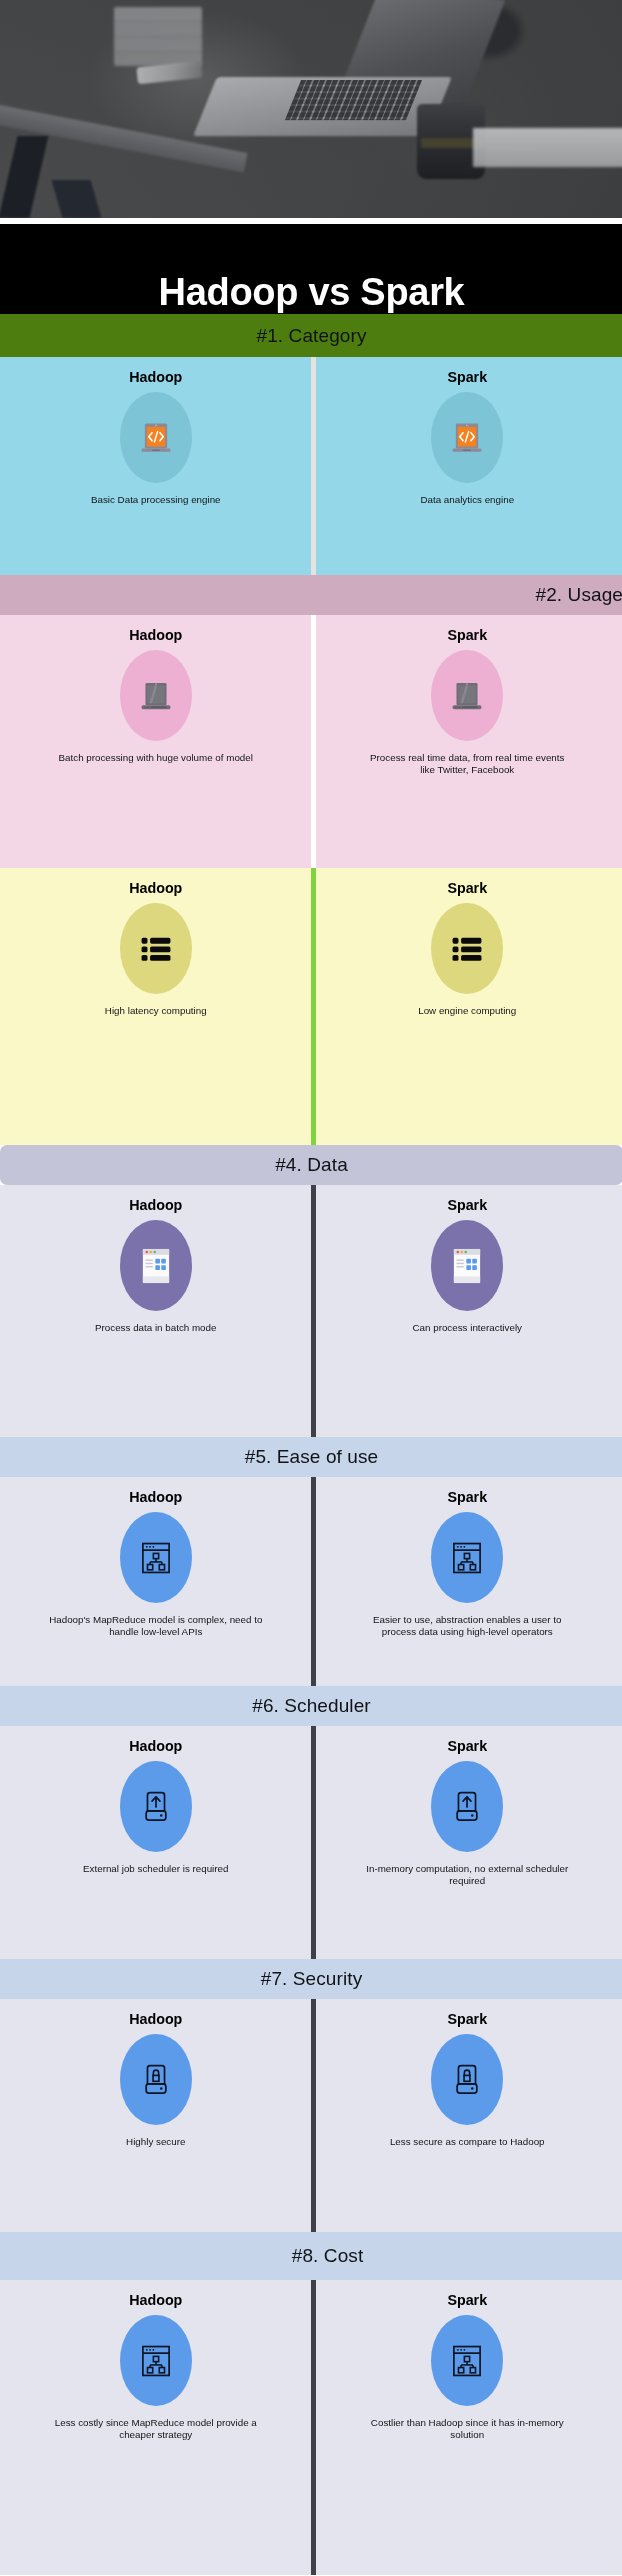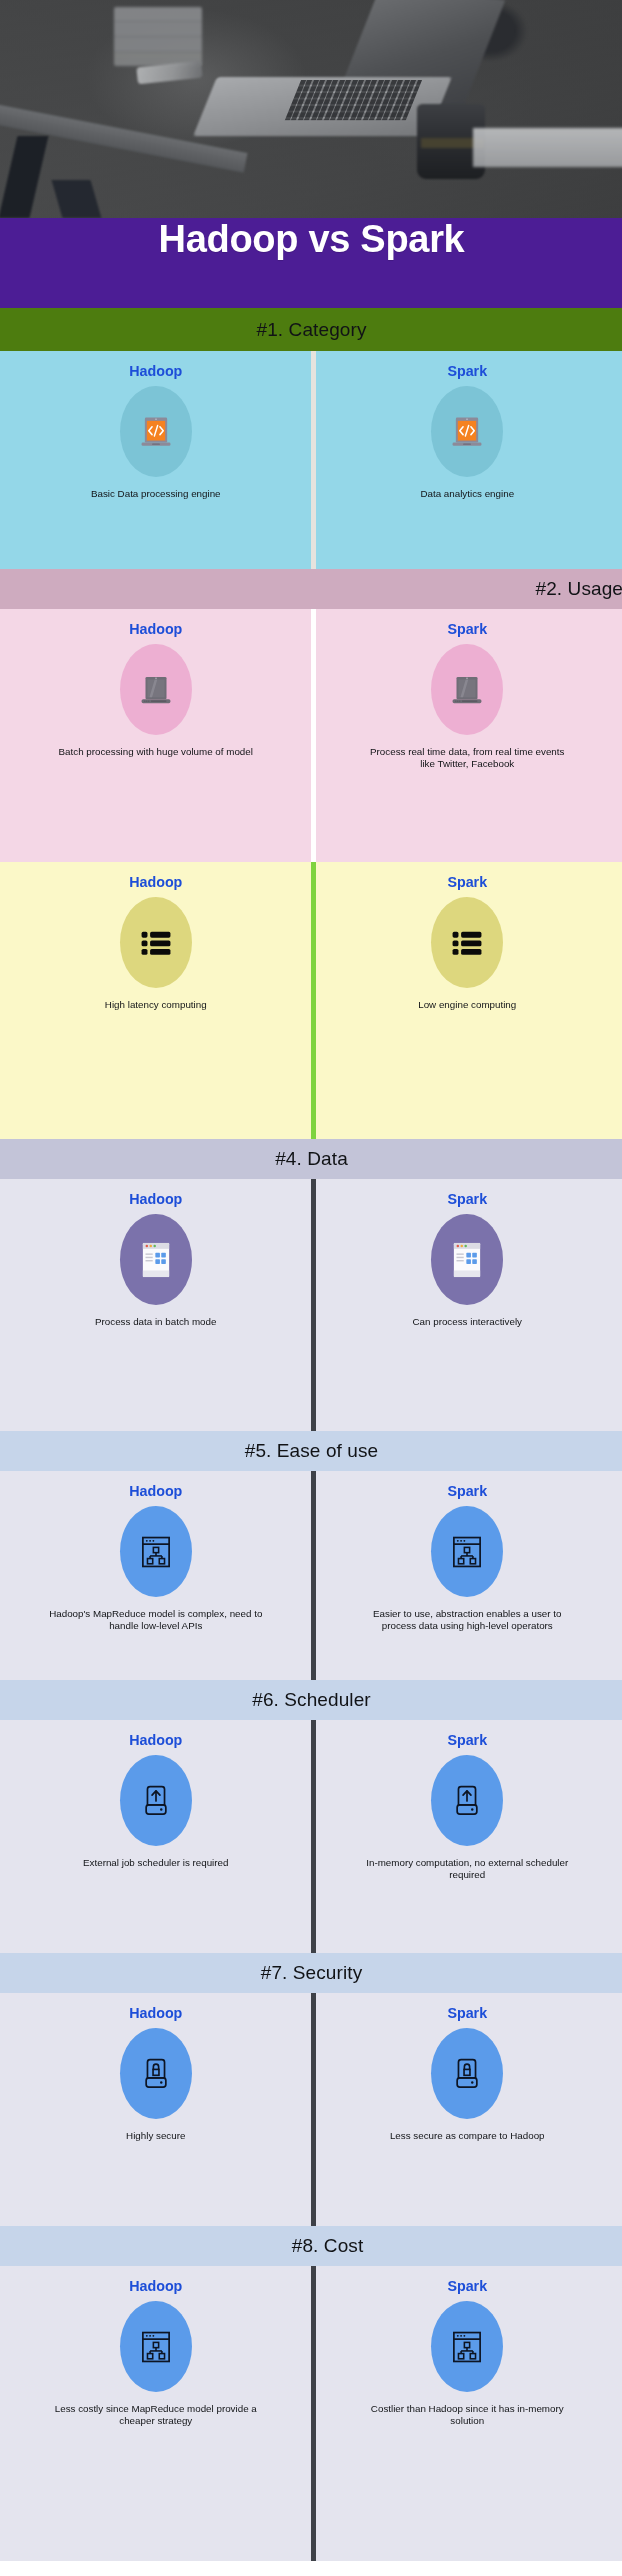--- a/index.html
+++ b/index.html
@@ -104,24 +104,25 @@
   .hero-card-right {
     position:absolute; right: -6.5px; top: 128px; width: 157px; height: 39px;
     background: linear-gradient(to bottom,#c9cbcd,#a8aaad);
     filter: blur(1.4px); opacity:.85;
   }
 
   
   .title-band {
     width: 623px;
     height: 90px;
-    background: #4c1d95;
+    background: #000000;
     display: flex;
-    align-items: flex-start;
+    align-items: flex-end;
     justify-content: center;
+    margin-top: 6px;
   }
   .title-band h1 {
     color: #ffffff;
     font-size: 38px;
     font-weight: bold;
     letter-spacing: -0.3px;
     font-family: "Liberation Sans", sans-serif;
     text-shadow: 0 0.7px 0.7px rgba(0,0,0,.12);
   }
 
@@ -145,21 +146,21 @@
   .col {
     width: 50%;
     display: flex;
     flex-direction: column;
     align-items: center;
     padding-top: 11.7px;
   }
   .col-title {
     font-size: 14.3px;
     font-weight: bold;
-    color: #1d4ed8;
+    color: #000000;
     margin-bottom: 7.8px;
     font-family: "Liberation Sans", sans-serif;
     text-align: right;
   }
   .badge {
     width: 72px; height: 91px;
     border-radius: 50%;
     display: flex; align-items: center; justify-content: center;
     margin-bottom: 10.4px;
   }
@@ -319,21 +320,21 @@
                   <rect x="10" y="41" width="9" height="9" rx="2.5" fill="#0a0a0a"></rect>
                   <rect x="23" y="41" width="31" height="9" rx="2.5" fill="#0a0a0a"></rect>
                 </svg></span>
             </div>
             <div class="desc">Low engine computing</div>
           </div>
           <div class="divider" style="background: rgb(126, 211, 63);"></div>
         </div>
       </div>
       <div class="section">
-        <div class="sec-header" style="background: rgb(195, 196, 216); height: 40px;">
+        <div class="sec-header" style="background: rgb(195, 196, 216); height: 40px; border-radius: 7px;">
           <span>#4. Data</span>
         </div>
         <div class="sec-body" style="background: rgb(228, 228, 238); height: 252px;">
           <div class="col">
             <div class="col-title">Hadoop</div>
             <div class="badge" style="background: rgb(123, 114, 171);">
               <span class="icon-wrap"><svg width="42" height="42" viewBox="0 0 64 64" xmlns="http://www.w3.org/2000/svg">
                   <rect x="12" y="6" width="40" height="52" rx="2" fill="#fbfbfd"></rect>
                   <rect x="12" y="6" width="40" height="9" fill="#dcdce4"></rect>
                   <circle cx="18" cy="10.5" r="1.9" fill="#e05c4a"></circle>
@@ -486,21 +487,21 @@
                   <rect x="17" y="38" width="30" height="14" rx="4" fill="none" stroke="#0d1524" stroke-width="2.6"></rect>
                   <circle cx="40" cy="45" r="1.9" fill="#0d1524"></circle>
                 </svg></span>
             </div>
             <div class="desc">Less secure as compare to Hadoop</div>
           </div>
           <div class="divider" style="background: rgb(62, 65, 72);"></div>
         </div>
       </div>
       <div class="section">
-        <div class="sec-header" style="background: rgb(198, 213, 234); height: 40px; padding-left: 32px;">
+        <div class="sec-header" style="background: rgb(198, 213, 234); height: 48px; padding-left: 32px;">
           <span>#8. Cost</span>
         </div>
         <div class="sec-body" style="background: rgb(228, 228, 238); height: 295px;">
           <div class="col">
             <div class="col-title">Hadoop</div>
             <div class="badge" style="background: rgb(91, 155, 234);">
               <span class="icon-wrap"><svg width="42" height="42" viewBox="0 0 64 64" xmlns="http://www.w3.org/2000/svg">
                   <rect x="12" y="10" width="40" height="44" fill="none" stroke="#0d1524" stroke-width="2.6"></rect>
                   <line x1="12" y1="20" x2="52" y2="20" stroke="#0d1524" stroke-width="2.6"></line>
                   <circle cx="18" cy="15" r="1.4" fill="#0d1524"></circle>

